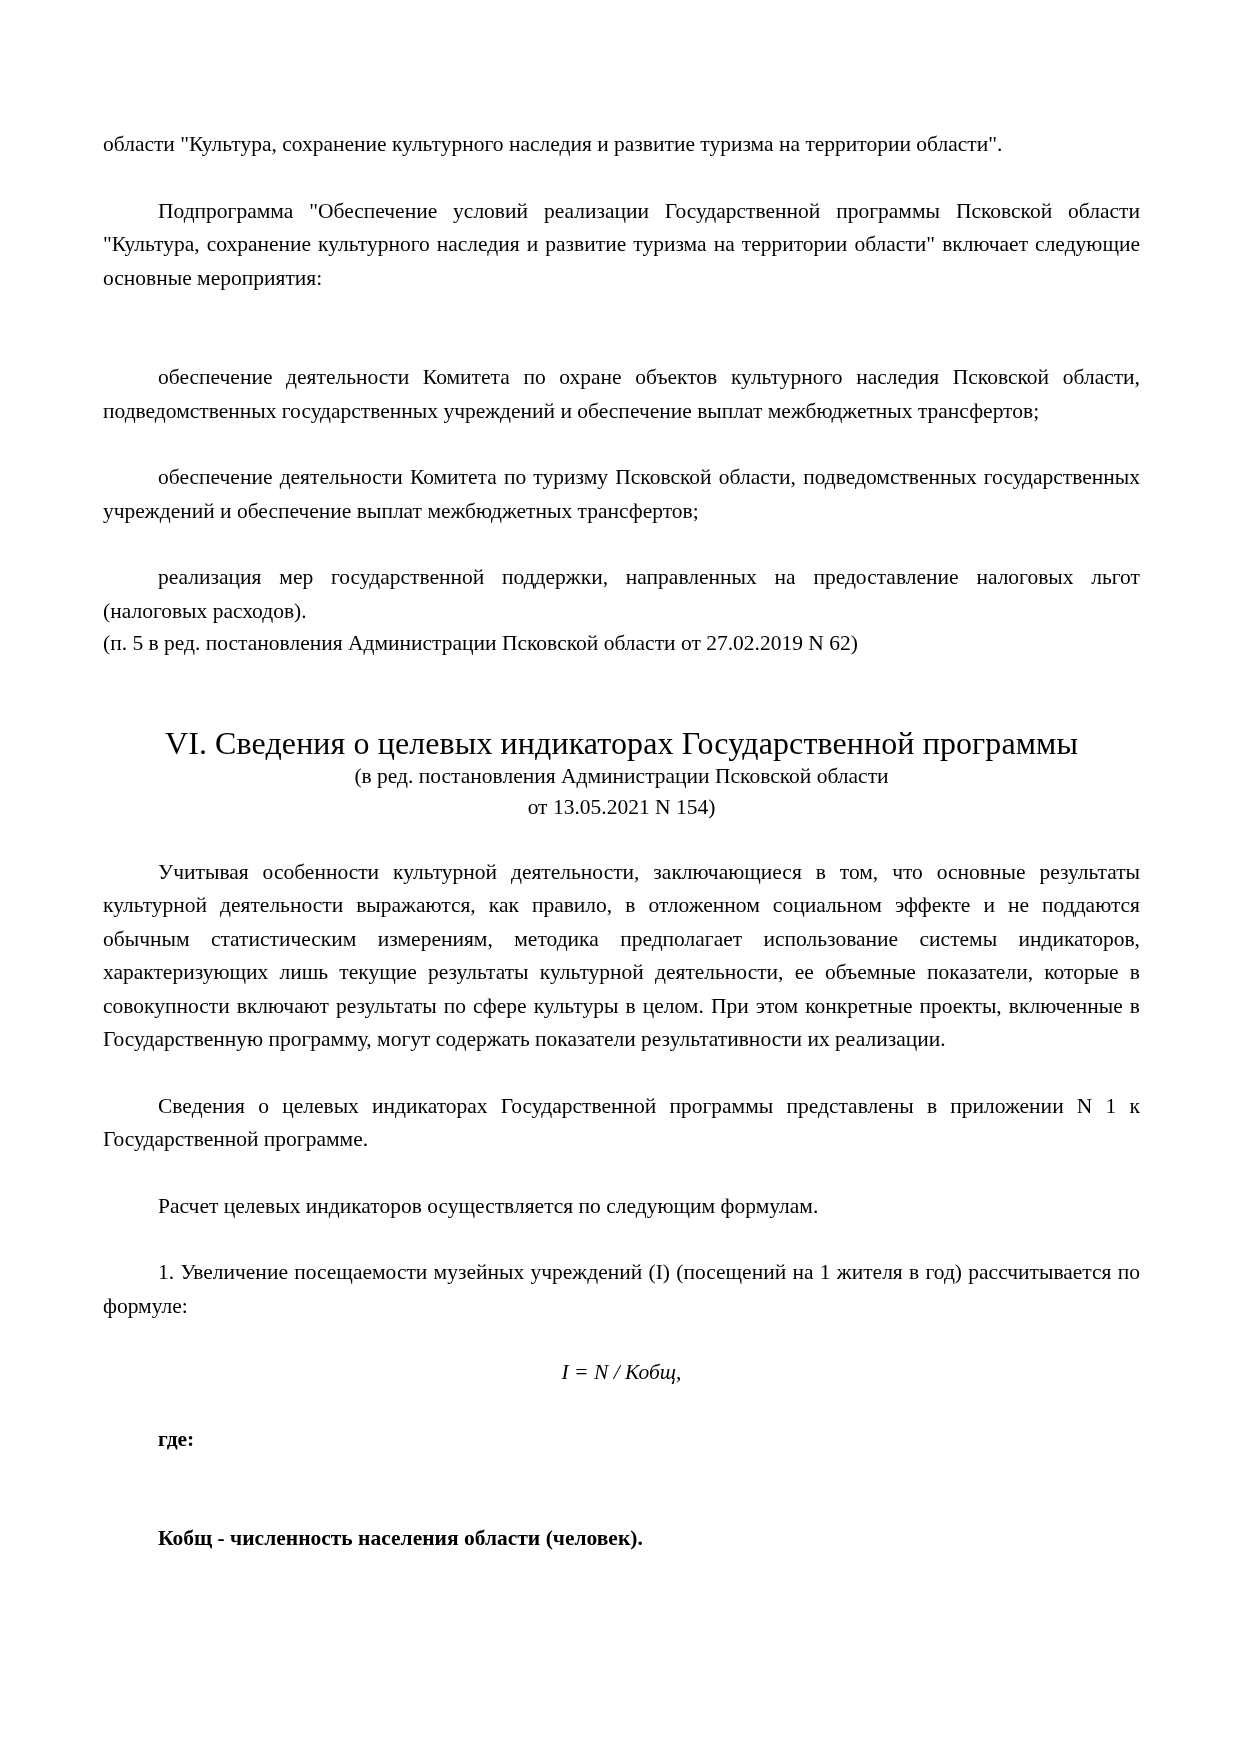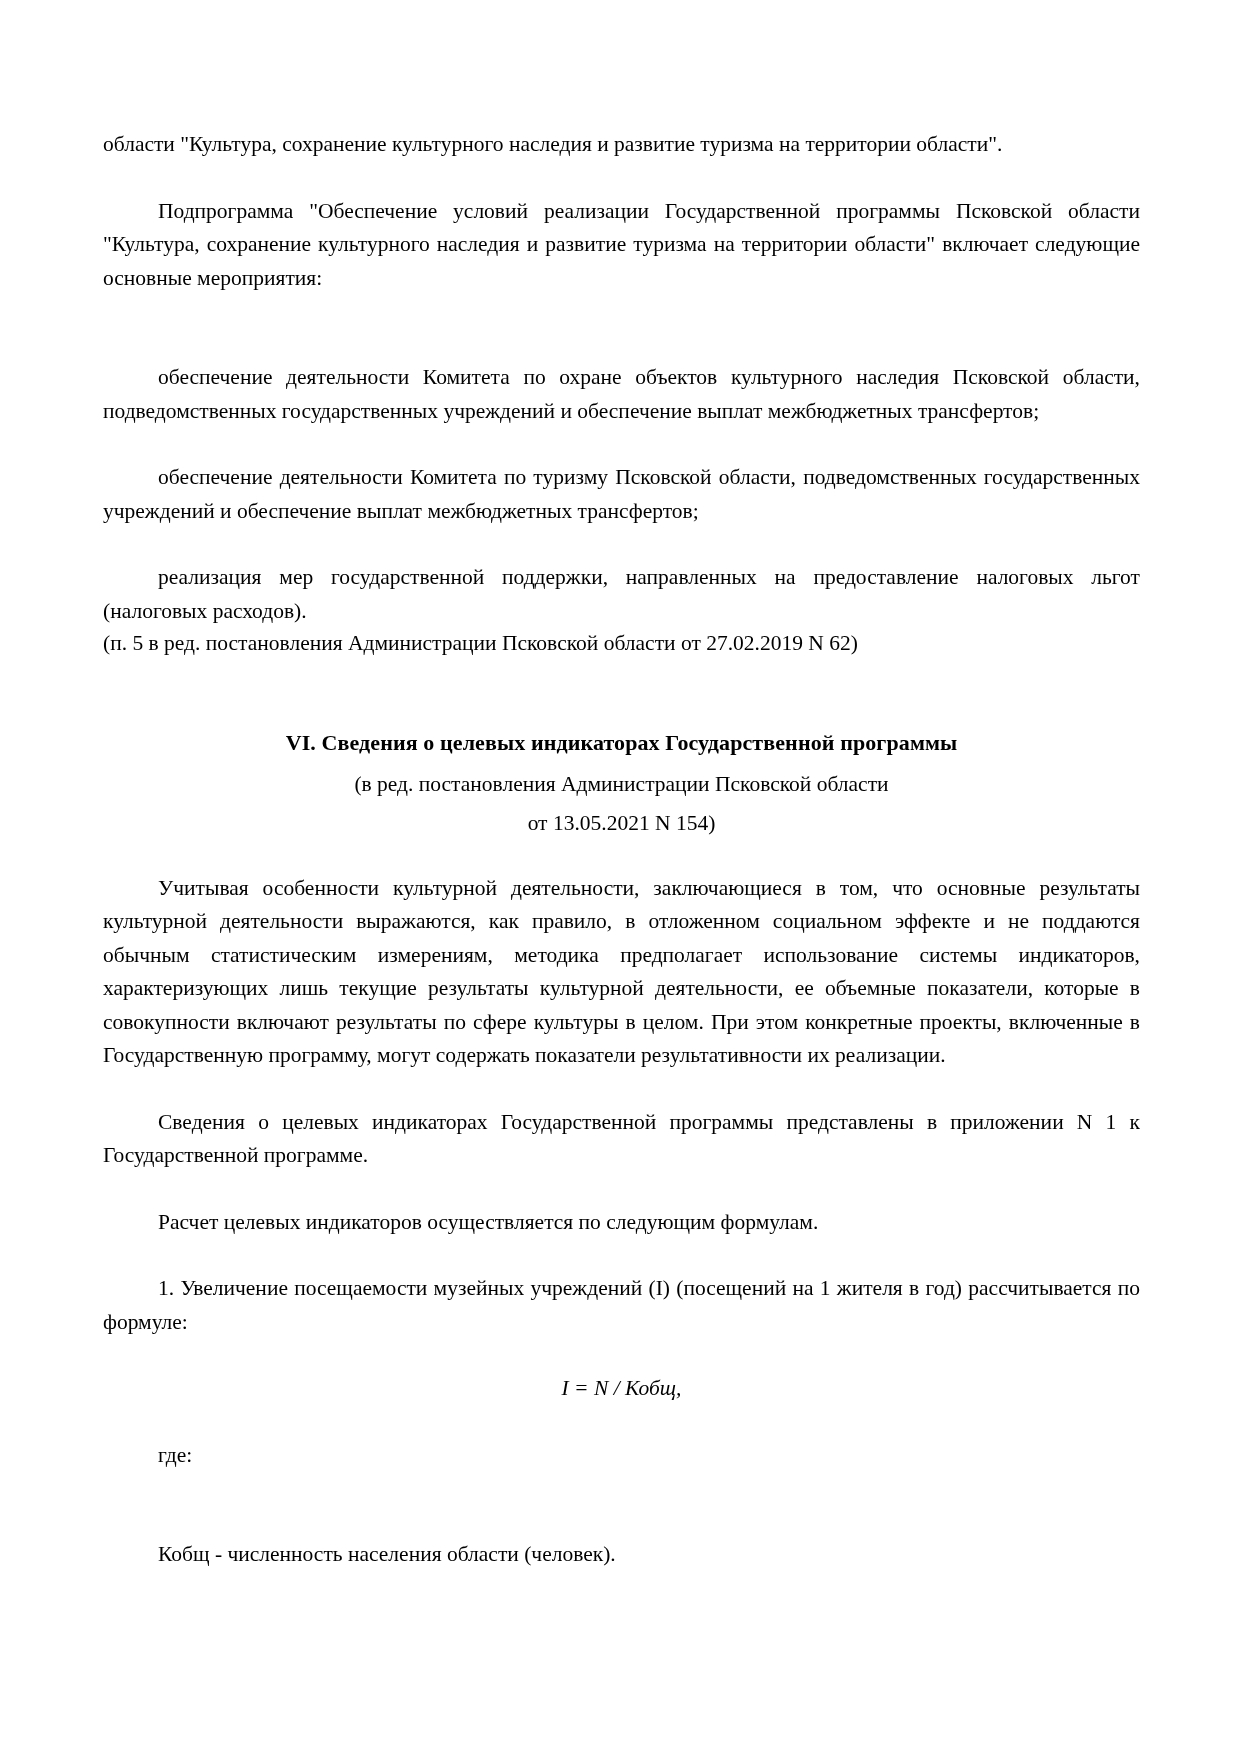--- a/index.html
+++ b/index.html
@@ -39,37 +39,37 @@
   }
   p.indent {
     text-indent: 55px;
   }
   p.noindent {
     text-indent: 0;
   }
   p.blockindent {
     text-indent: 0;
     padding-left: 55px;
+    font-weight: bold;
   }
   .gap-lg { height: 33px; }
   .gap-md { height: 32px; }
   h1.section-title {
     margin: 0;
-    font-size: 22px;
+    font-size: 32px;
     line-height: 36px;
-    font-weight: bold;
+    font-weight: normal;
     text-align: center;
     letter-spacing: 0.1px;
   }
   p.subtitle {
     text-align: center;
     text-indent: 0;
     font-size: 21.5px;
     line-height: 31px;
-    margin-top: 8px;
   }
   p.formula {
     text-align: center;
     text-indent: 0;
     font-size: 21.5px;
     line-height: 33.5px;
     font-style: italic;
   }
   .ref-line {
     text-align: left;

